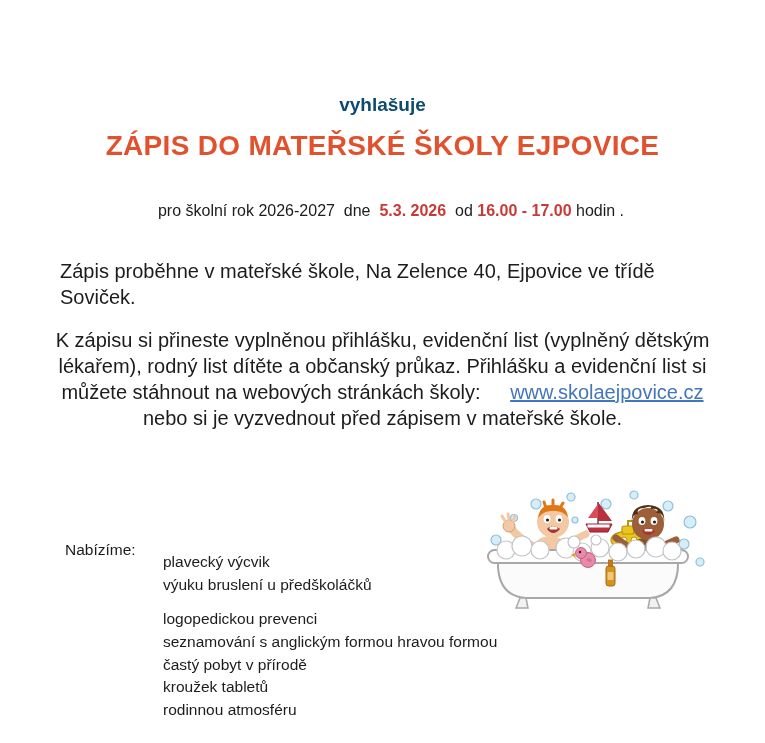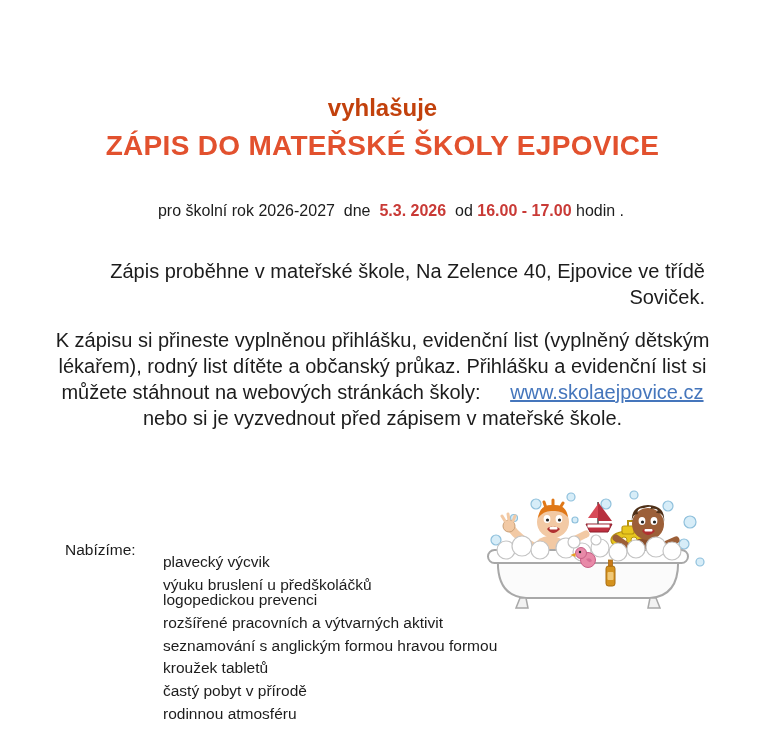--- a/index.html
+++ b/index.html
@@ -2,33 +2,33 @@
 <html><head>
 <meta charset="utf-8">
 <style>
   html,body{margin:0;padding:0;background:#ffffff;}
   .page{
     position:relative;width:765px;height:743px;background:#ffffff;
     font-family:"Liberation Sans", sans-serif;color:#1c1c1c;overflow:hidden;
   }
   .centered{position:absolute;left:0;right:0;text-align:center;}
   .school-title{top:45px;font-size:20px;font-weight:bold;color:#2121cc;}
-  .announce{top:94px;font-size:24px;font-weight:bold;color:#c2410c;}
+  .announce{top:94px;font-size:19px;font-weight:bold;color:#0c4a6e;}
   .headline{top:130px;font-size:28px;font-weight:bold;color:#e2512e;letter-spacing:0.3px;}
   .dateline{top:202px;font-size:16px;white-space:pre-wrap;padding-left:17px;}
   .red-bold{color:#c93a36;font-weight:bold;}
   .para1{position:absolute;top:258px;left:50%;transform:translateX(-50%);
-    width:645px;font-size:20px;line-height:26px;text-align:right;}
+    width:645px;font-size:20px;line-height:26px;text-align:left;}
   .para2{position:absolute;top:327px;left:50%;transform:translateX(-50%);
     width:655px;font-size:20px;line-height:26px;text-align:center;}
   .weblink{color:#4576bc;text-decoration:underline;cursor:pointer;margin-left:24px;}
   .offer{position:absolute;left:65px;top:539px;font-size:15.5px;line-height:22.5px;display:flex;}
   .offer-label{width:86px;flex:0 0 86px;}
   .offer-list{margin:12px;padding:0;list-style:none;}
-  .offer-second{position:absolute;left:151px;top:577px;font-size:15.5px;line-height:22.8px;}
+  .offer-second{position:absolute;left:151px;top:596px;font-size:15.5px;line-height:22.8px;}
   .offer-second .offer-list li{margin:0;}
   .illustration{position:absolute;left:478px;top:488px;width:234px;height:134px;}
 </style>
 </head>
 <body>
 
 <div class="page">
 
 
   <div class="centered announce">vyhlašuje</div>
@@ -47,24 +47,23 @@
 
     <li>plavecký výcvik</li>
         <li>výuku bruslení u předškoláčků</li>
       </ul>
   </div>
 
   <div class="offer-second">
     <ul class="offer-list">
 
     <li>logopedickou prevenci</li>
-        <li>rozšířené pracovních a výtvarných aktivit</li>
         <li>seznamování s anglickým formou hravou formou</li>
+        <li>častý pobyt v přírodě</li>
         <li>kroužek tabletů</li>
-        <li>častý pobyt v přírodě</li>
         <li>rodinnou atmosféru</li>
       </ul>
   </div>
 
   <div class="illustration">
     <svg viewBox="0 0 234 134" width="234" height="134" xmlns="http://www.w3.org/2000/svg">
 
       <g fill="#d7edf8" stroke="#8fc0dc" stroke-width="1.2">
         <circle cx="58" cy="16" r="5"></circle>
           <circle cx="93" cy="9" r="4"></circle>

